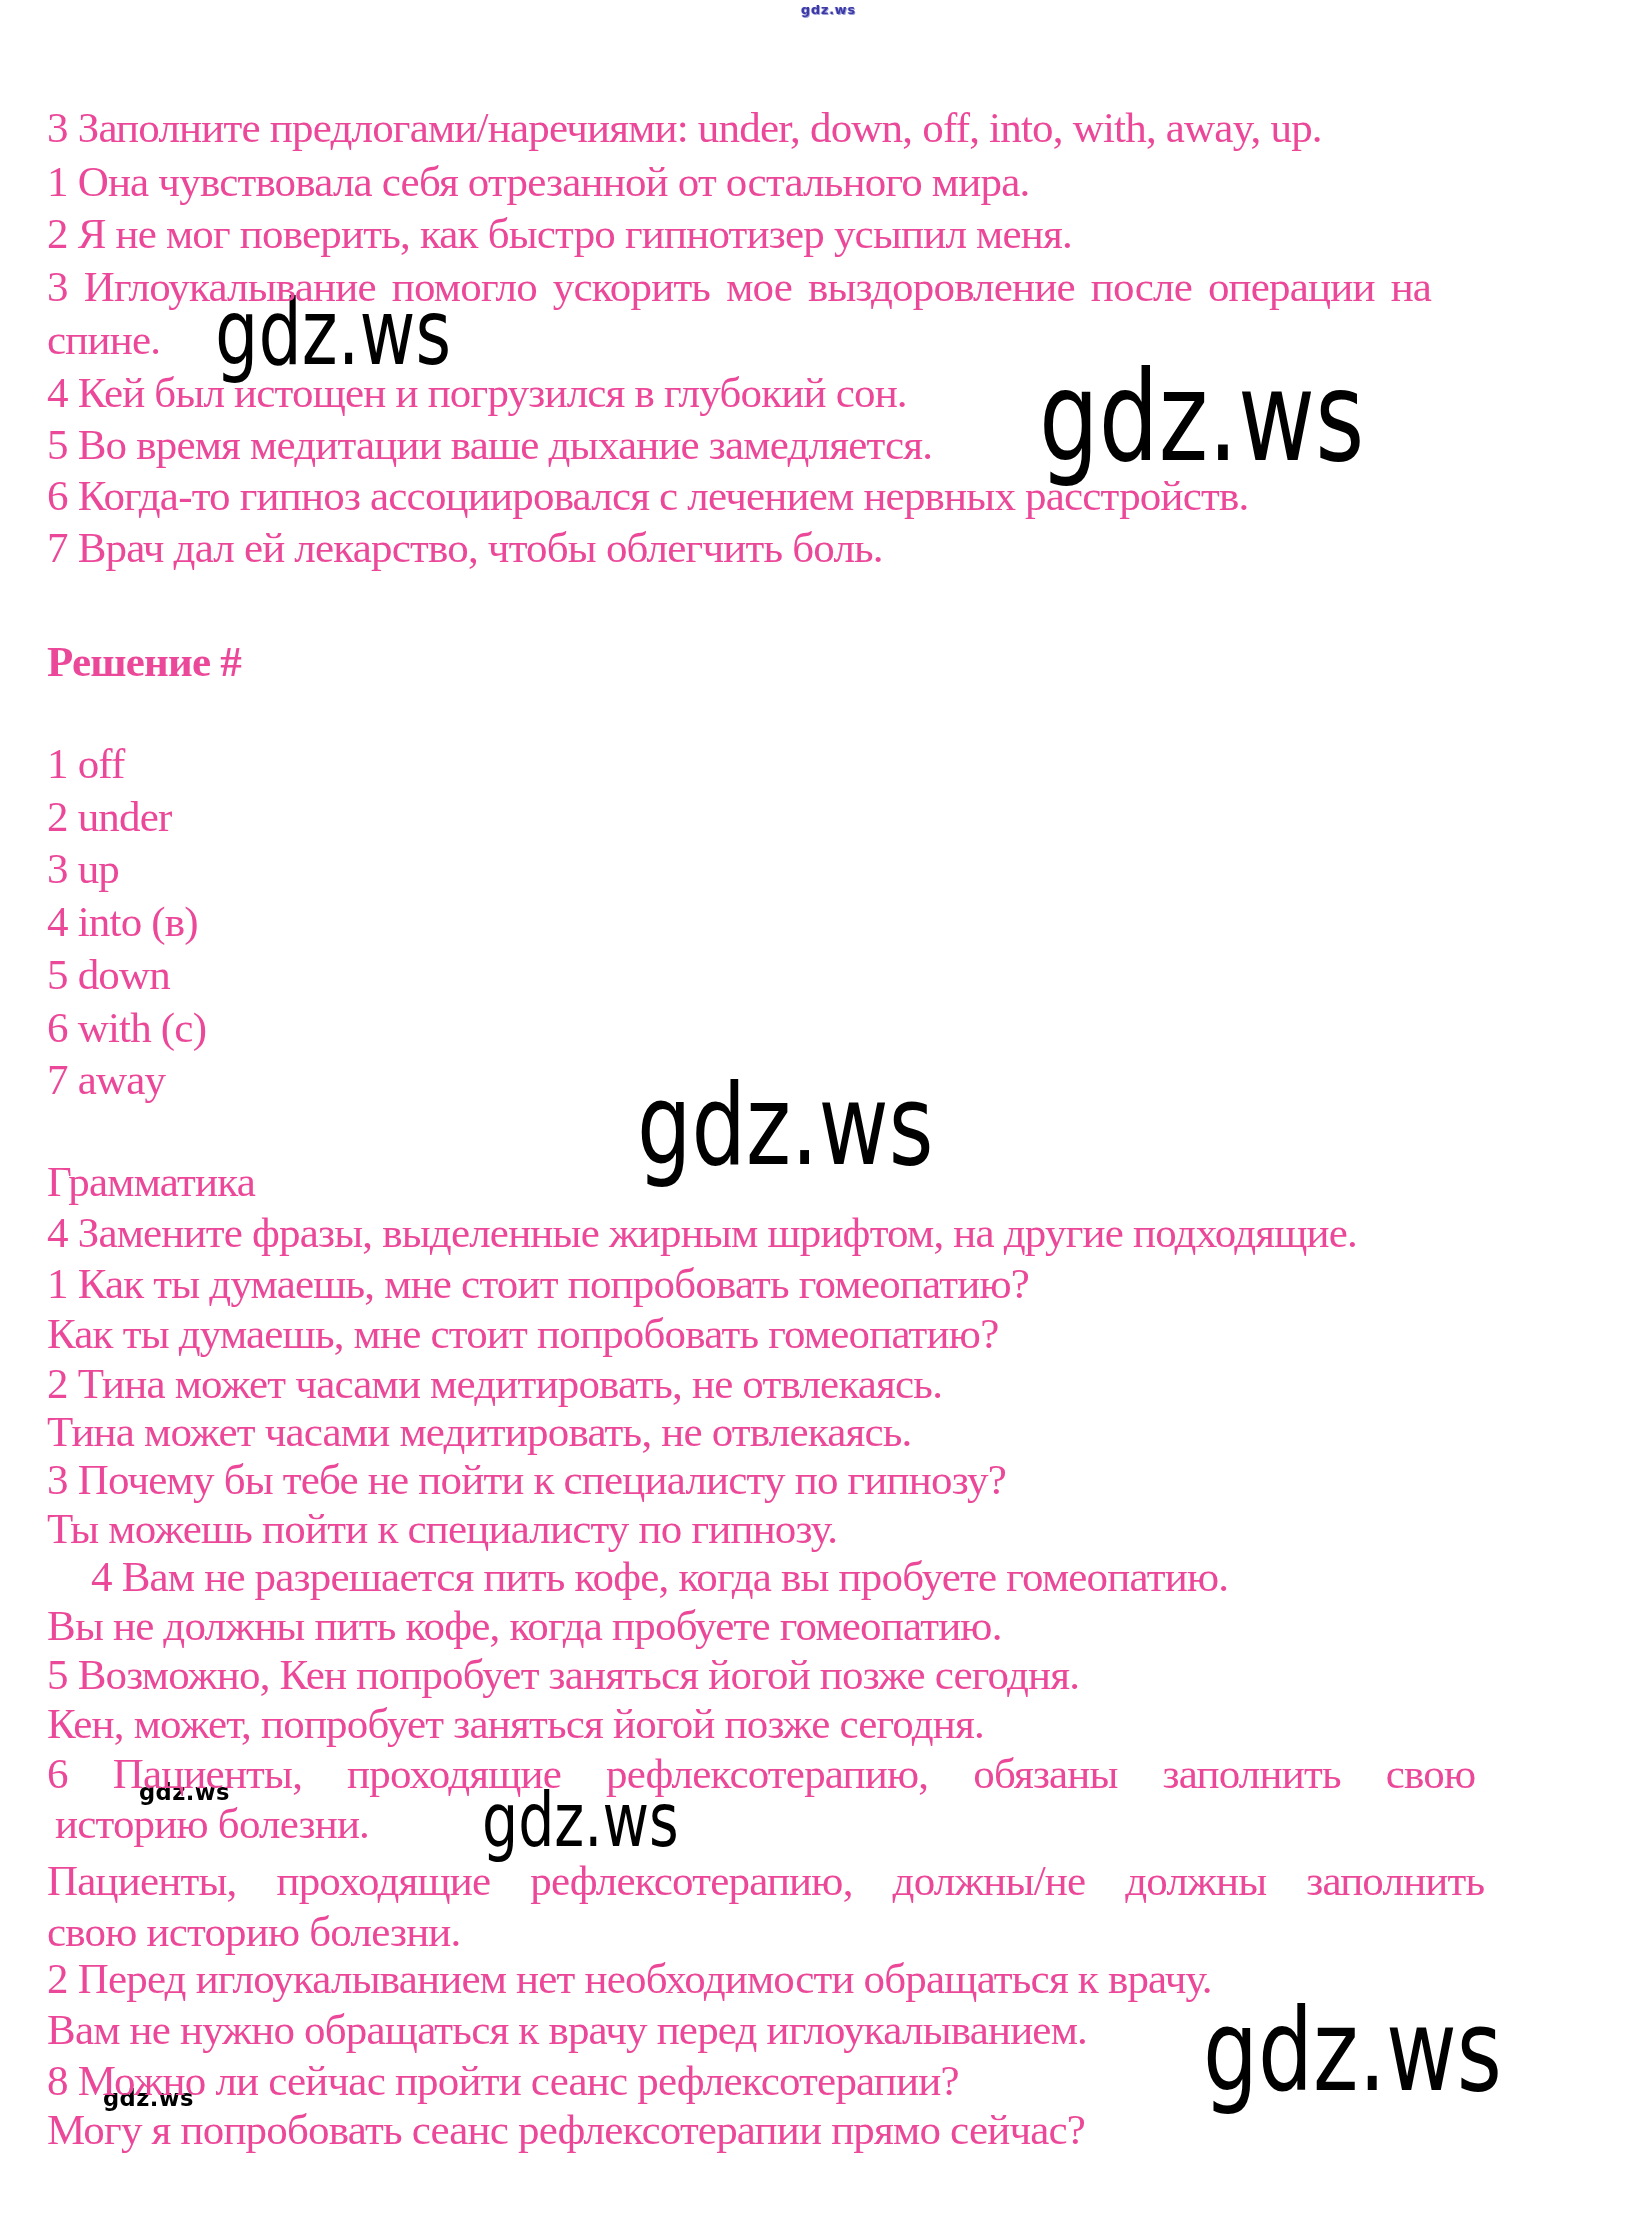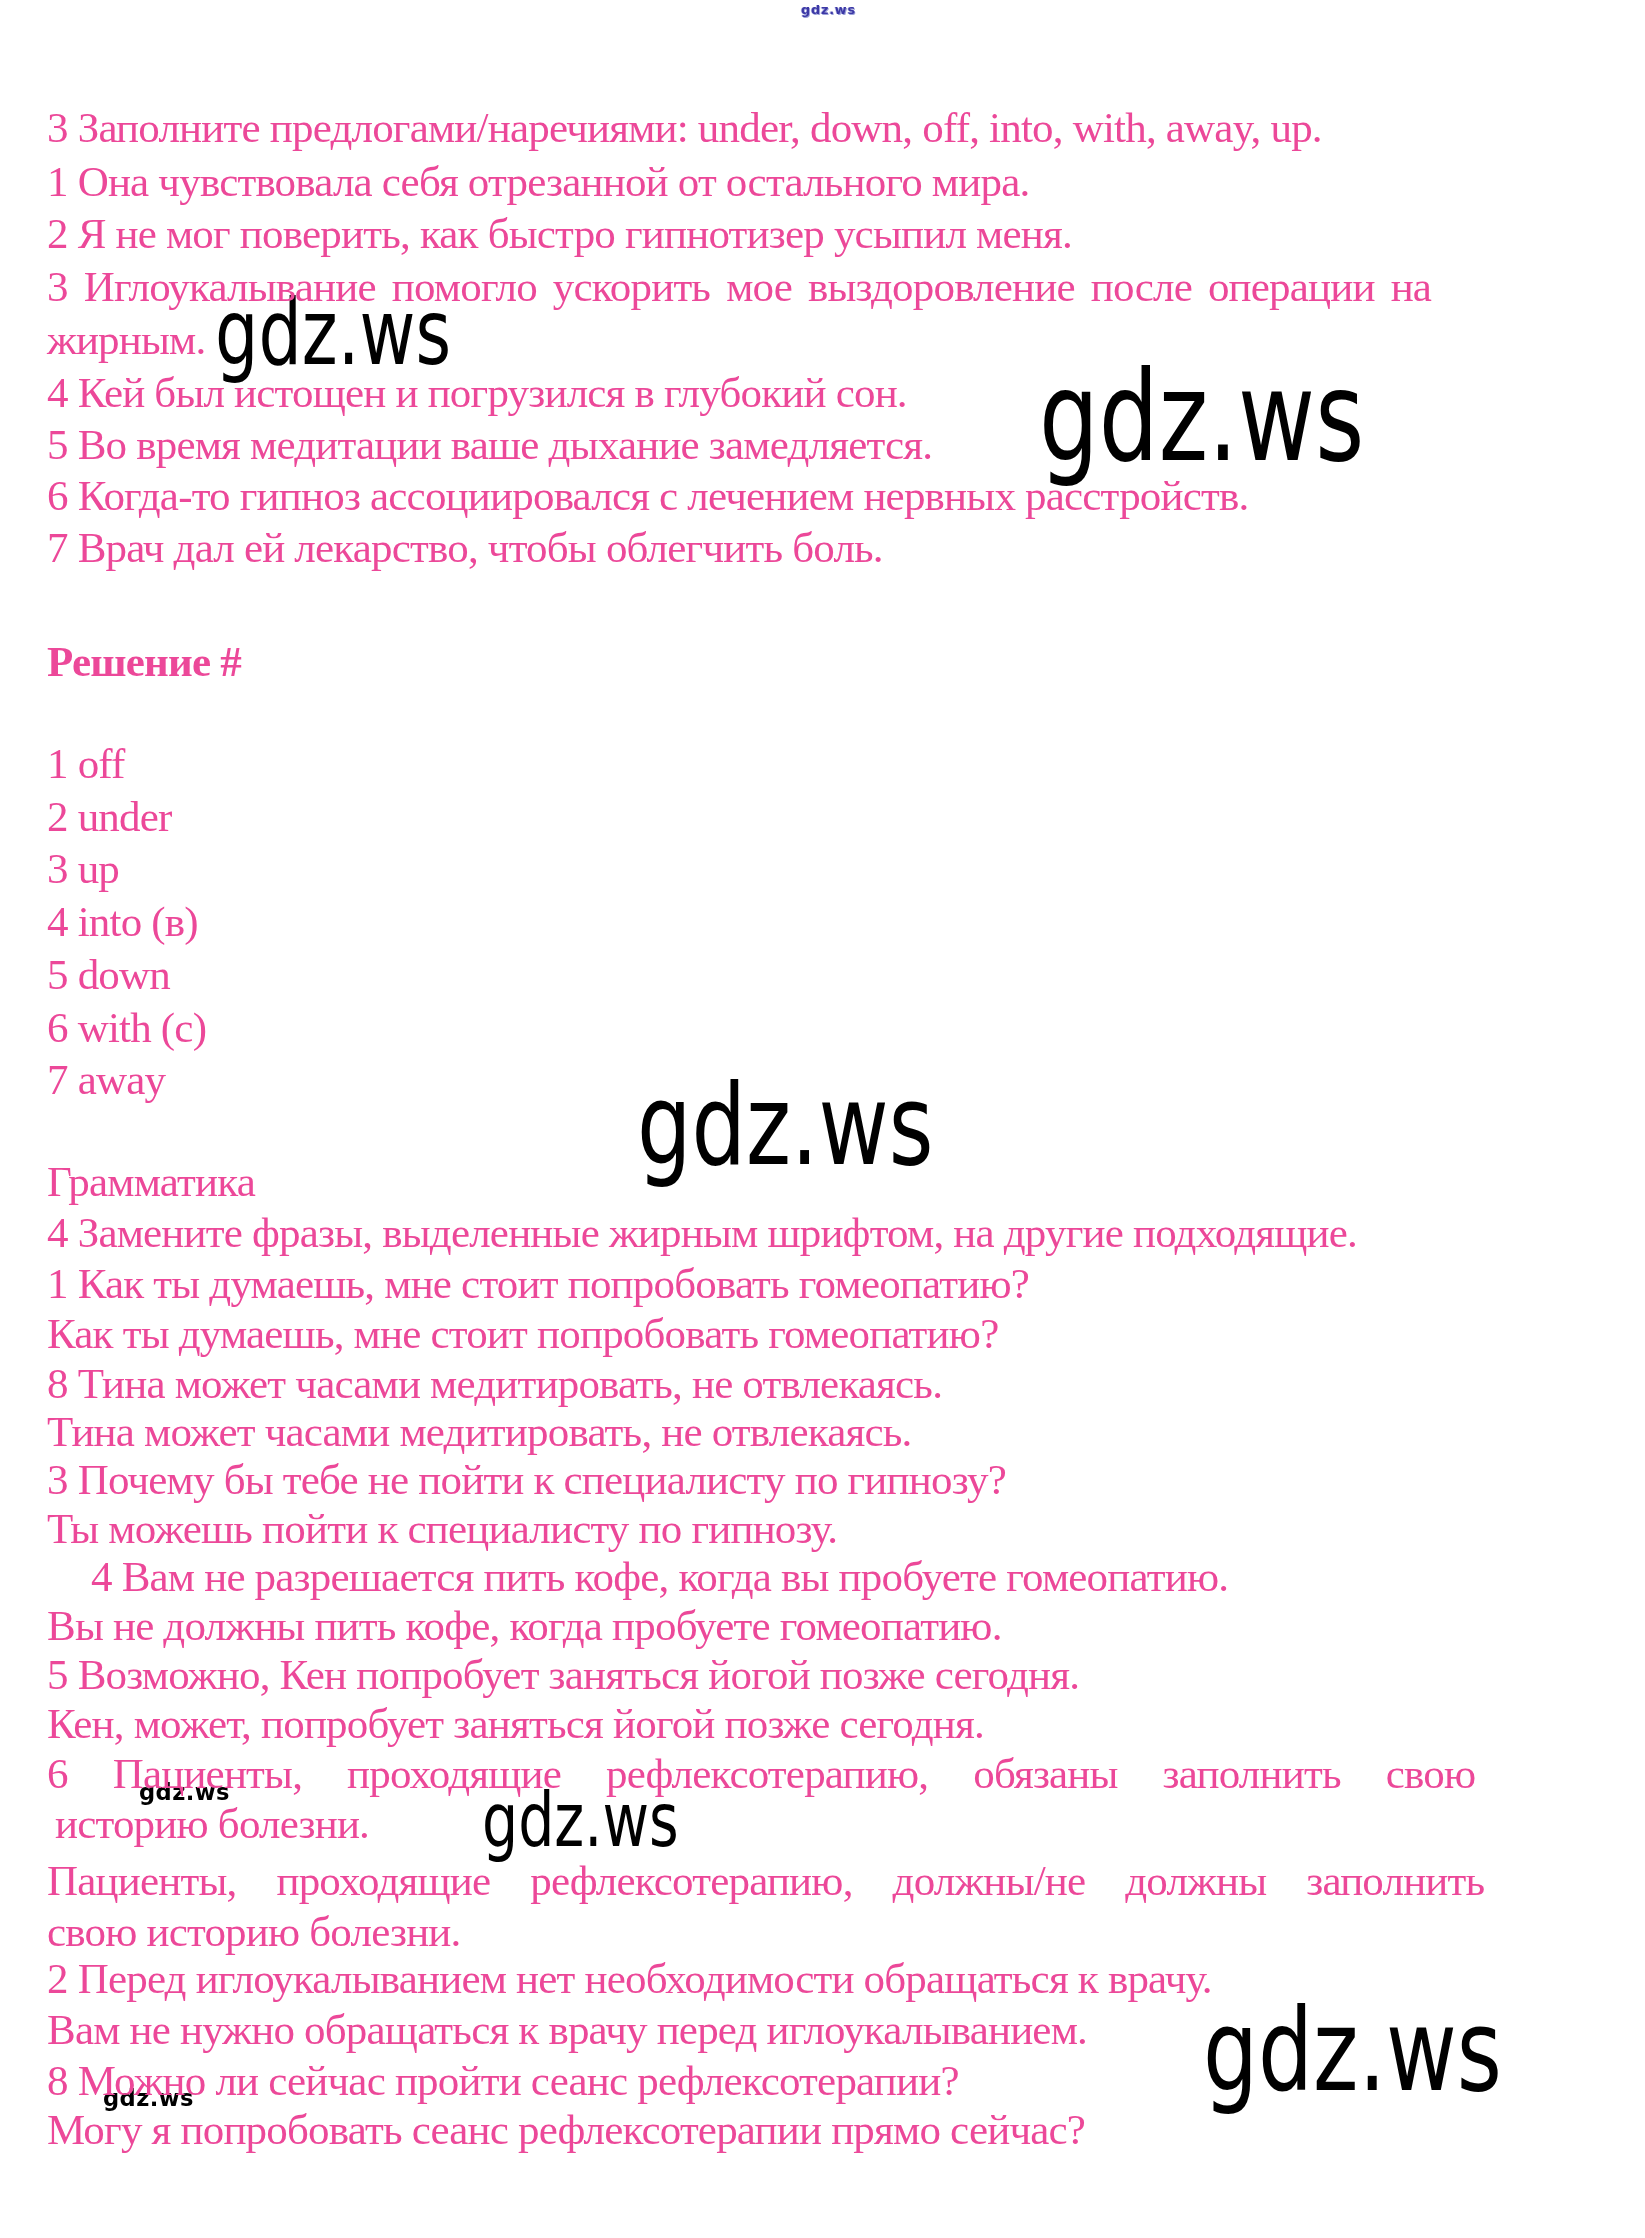--- a/index.html
+++ b/index.html
@@ -63,40 +63,40 @@
   <span class="wm wm-large" style="left:482px; top:1783px; font-size:75px;">gdz.ws</span>
   <span class="wm wm-large" style="left:1203px; top:1994px; font-size:114px;">gdz.ws</span>
 
   <span class="wm wm-small" style="left:139px; top:1781px;">gdz.ws</span>
   <span class="wm wm-small" style="left:103px; top:2087px;">gdz.ws</span>
 
   <div class="line" style="top:106px;">3 Заполните предлогами/наречиями: under, down, off, into, with, away, up.</div>
   <div class="line" style="top:160px;">1 Она чувствовала себя отрезанной от остального мира.</div>
   <div class="line" style="top:212px;">2 Я не мог поверить, как быстро гипнотизер усыпил меня.</div>
   <div class="line ws8" style="top:265px;">3 Иглоукалывание помогло ускорить мое выздоровление после операции на</div>
-  <div class="line" style="top:318px;">жирным.</div>
+  <div class="line" style="top:318px;">спине.</div>
   <div class="line" style="top:371px;">4 Кей был истощен и погрузился в глубокий сон.</div>
   <div class="line" style="top:423px;">5 Во время медитации ваше дыхание замедляется.</div>
   <div class="line" style="top:474px;">6 Когда-то гипноз ассоциировался с лечением нервных расстройств.</div>
   <div class="line" style="top:526px;">7 Врач дал ей лекарство, чтобы облегчить боль.</div>
 
   <div class="line bold" style="top:640px;">Решение #</div>
   <div class="line" style="top:742px;">1 off</div>
   <div class="line" style="top:795px;">2 under</div>
   <div class="line" style="top:847px;">3 up</div>
   <div class="line" style="top:900px;">4 into (в)</div>
   <div class="line" style="top:953px;">5 down</div>
   <div class="line" style="top:1006px;">6 with (с)</div>
   <div class="line" style="top:1058px;">7 away</div>
 
   <div class="line" style="top:1160px;">Грамматика</div>
   <div class="line" style="top:1211px;">4 Замените фразы, выделенные жирным шрифтом, на другие подходящие.</div>
   <div class="line" style="top:1262px;">1 Как ты думаешь, мне стоит попробовать гомеопатию?</div>
   <div class="line" style="top:1312px;">Как ты думаешь, мне стоит попробовать гомеопатию?</div>
-  <div class="line" style="top:1362px;">8 Тина может часами медитировать, не отвлекаясь.</div>
+  <div class="line" style="top:1362px;">2 Тина может часами медитировать, не отвлекаясь.</div>
   <div class="line" style="top:1410px;">Тина может часами медитировать, не отвлекаясь.</div>
   <div class="line" style="top:1458px;">3 Почему бы тебе не пойти к специалисту по гипнозу?</div>
   <div class="line" style="top:1507px;">Ты можешь пойти к специалисту по гипнозу.</div>
   <div class="line" style="top:1555px;margin-left:44px;">4 Вам не разрешается пить кофе, когда вы пробуете гомеопатию.</div>
   <div class="line" style="top:1604px;">Вы не должны пить кофе, когда пробуете гомеопатию.</div>
   <div class="line" style="top:1653px;">5 Возможно, Кен попробует заняться йогой позже сегодня.</div>
   <div class="line" style="top:1702px;">Кен, может, попробует заняться йогой позже сегодня.</div>
   <div class="line ws46" style="top:1752px;">6 Пациенты, проходящие рефлексотерапию, обязаны заполнить свою</div>
   <div class="line" style="top:1802px;margin-left:8px;">историю болезни.</div>
   <div class="line ws40" style="top:1859px;">Пациенты, проходящие рефлексотерапию, должны/не должны заполнить</div>

